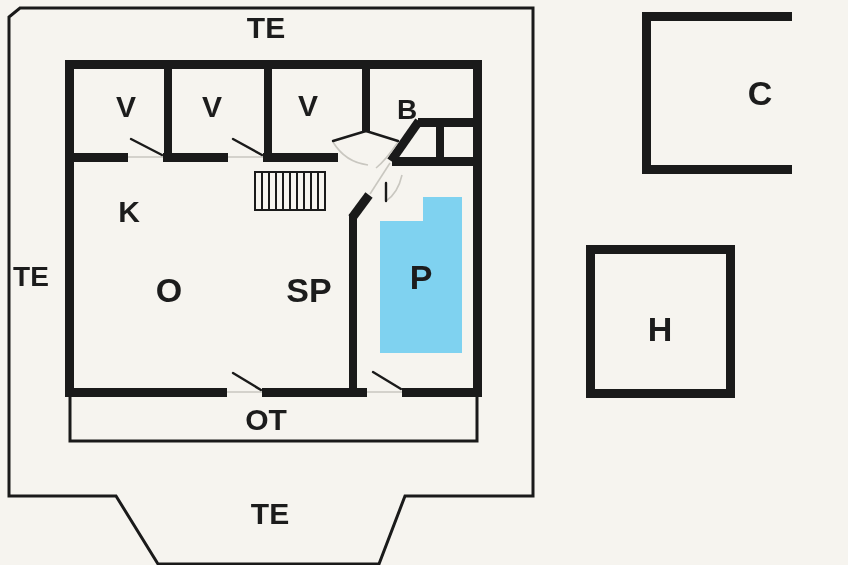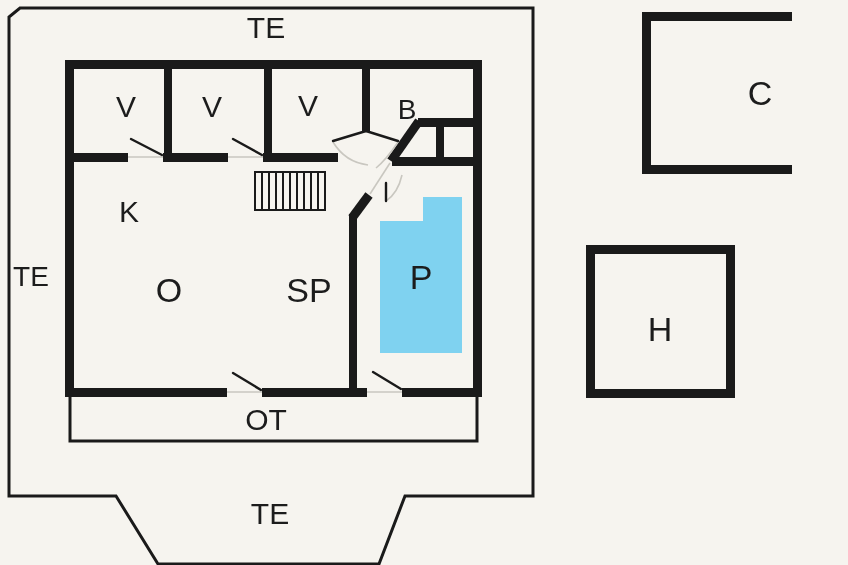--- a/index.html
+++ b/index.html
@@ -1,16 +1,16 @@
 <!DOCTYPE html>
 <html><head>
 <meta charset="utf-8">
 <style>
   html,body{margin:0;padding:0;background:#f6f4ef;}
-  .stage{width:792px;height:565px;position:relative;overflow:hidden;background:#f6f4ef;}
+  .stage{width:792px;height:565px;position:relative;overflow:hidden;background:#f6f4ef;font-weight:bold;}
   svg{display:block;}
   .wall{fill:#1a1a1a;}
   .wline{stroke:#1a1a1a;stroke-width:9;fill:none;}
   .thin{stroke:#1a1a1a;stroke-width:3;fill:none;}
   .leaf{stroke:#1a1a1a;stroke-width:2.4;fill:none;stroke-linecap:round;}
   .faint{stroke:#c9c7c0;stroke-width:1.6;fill:none;}
   .stairs-line{stroke:#1a1a1a;stroke-width:2;fill:none;}
   .pool{fill:#7fd2f0;}
   .box{fill:none;stroke:#1a1a1a;stroke-width:9;}
   text{font-family:"Liberation Sans","DejaVu Sans",sans-serif;fill:#1c1c1c;

